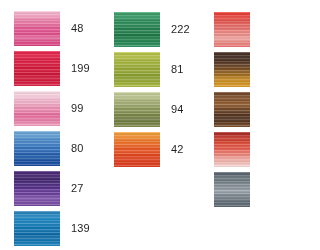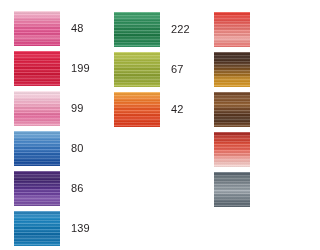--- a/index.html
+++ b/index.html
@@ -117,21 +117,21 @@
         <div class="stripes"></div>
         <div class="grain"></div>
       </div>
       <div class="label">80</div>
     </div>
     <div class="row h-a">
       <div class="swatch" style="background: linear-gradient(rgb(83, 47, 128) 0%, rgb(63, 35, 105) 20%, rgb(78, 45, 130) 42%, rgb(106, 62, 157) 62%, rgb(131, 87, 175) 82%, rgb(110, 69, 153) 100%);">
         <div class="stripes"></div>
         <div class="grain"></div>
       </div>
-      <div class="label">86</div>
+      <div class="label">27</div>
     </div>
     <div class="row h-a">
       <div class="swatch" style="background: linear-gradient(rgb(49, 133, 188) 0%, rgb(31, 138, 198) 22%, rgb(18, 120, 180) 48%, rgb(14, 107, 167) 72%, rgb(27, 132, 191) 100%);">
         <div class="stripes"></div>
         <div class="grain"></div>
       </div>
       <div class="label">139</div>
     </div>
   </div>
 
@@ -141,21 +141,28 @@
         <div class="stripes"></div>
         <div class="grain"></div>
       </div>
       <div class="label">222</div>
     </div>
     <div class="row h-a">
       <div class="swatch" style="background: linear-gradient(rgb(189, 201, 78) 0%, rgb(170, 185, 65) 24%, rgb(154, 172, 56) 48%, rgb(139, 160, 49) 72%, rgb(173, 187, 66) 100%);">
         <div class="stripes"></div>
         <div class="grain"></div>
       </div>
-      <div class="label">67</div>
+      <div class="label">81</div>
+    </div>
+    <div class="row h-a">
+      <div class="swatch" style="background: linear-gradient(rgb(204, 211, 164) 0%, rgb(181, 190, 135) 18%, rgb(156, 167, 106) 38%, rgb(132, 144, 81) 58%, rgb(112, 124, 66) 80%, rgb(128, 139, 77) 100%);">
+        <div class="stripes"></div>
+        <div class="grain"></div>
+      </div>
+      <div class="label">94</div>
     </div>
     <div class="row h-a">
       <div class="swatch" style="background: linear-gradient(rgb(245, 168, 64) 0%, rgb(240, 126, 43) 22%, rgb(234, 92, 37) 46%, rgb(227, 69, 32) 72%, rgb(220, 57, 27) 100%);">
         <div class="stripes"></div>
         <div class="grain"></div>
       </div>
       <div class="label">42</div>
     </div>
   </div>
 

